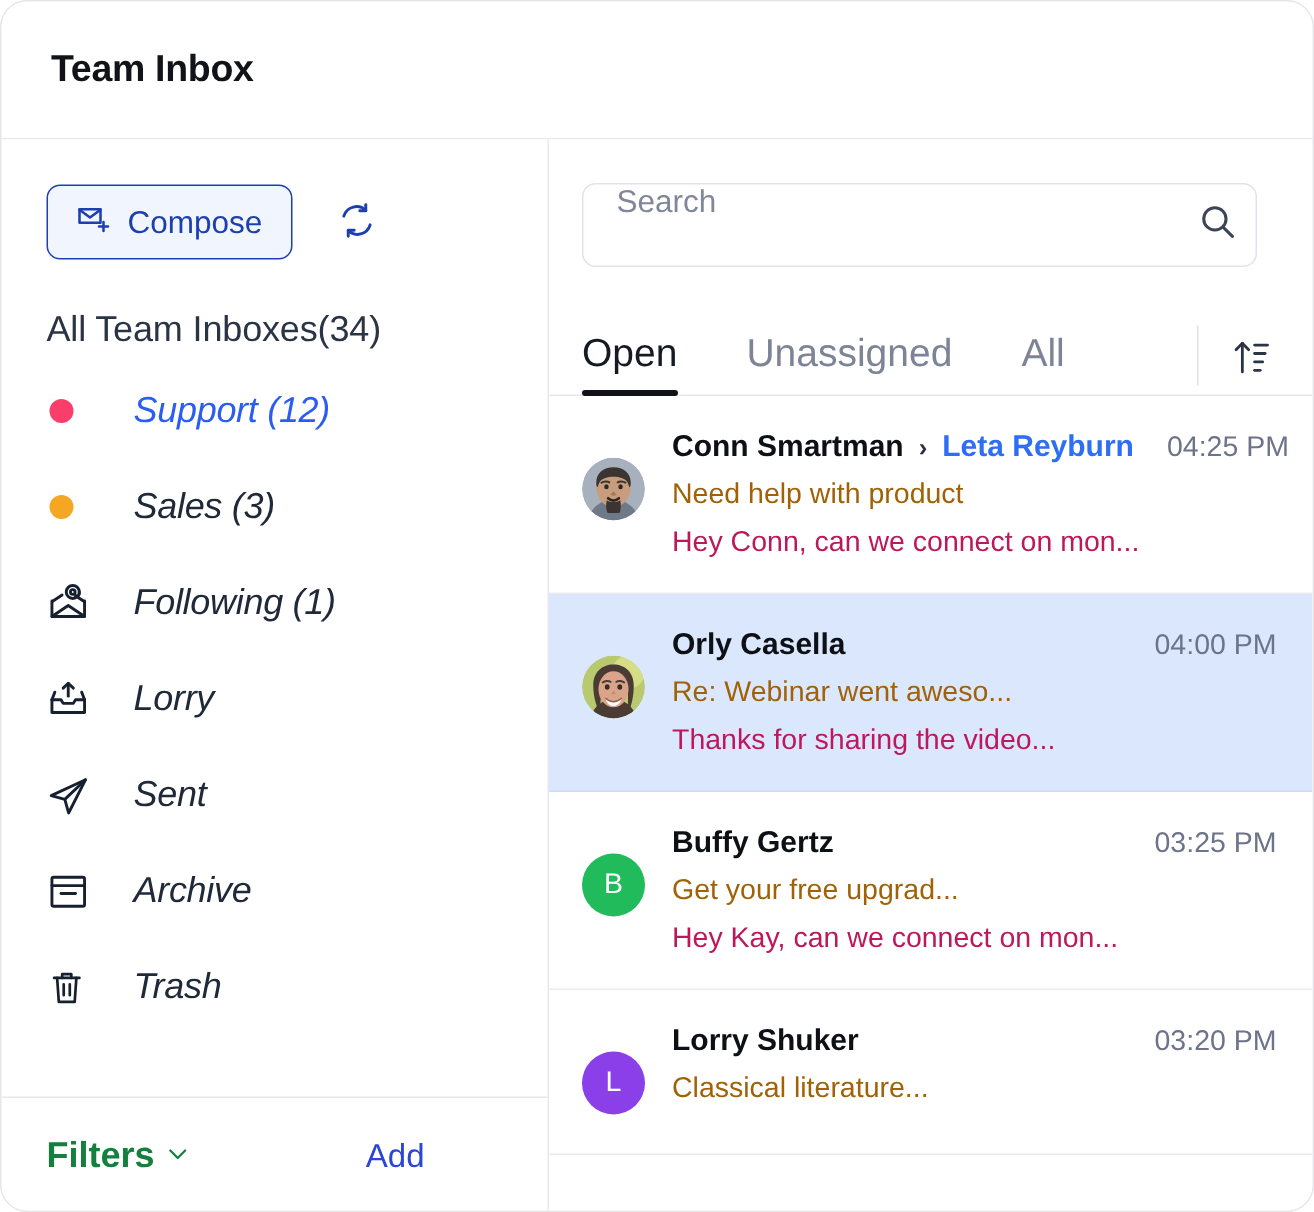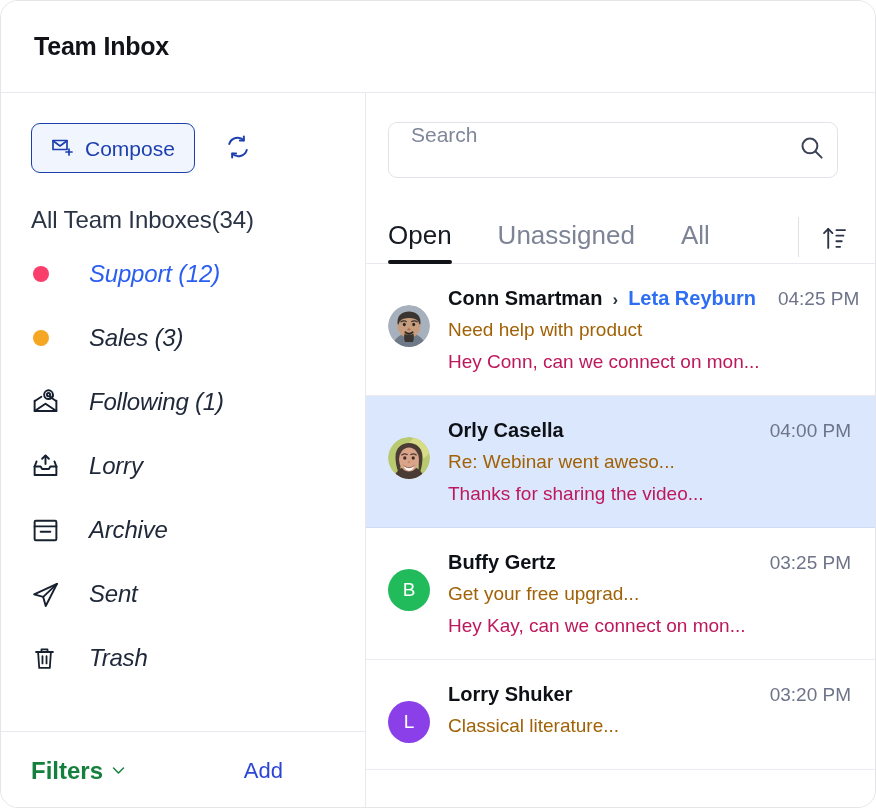--- a/index.html
+++ b/index.html
@@ -410,36 +410,36 @@
                 <path d="M12 10V3"></path>
                 <path d="M9.2 5.6L12 2.9l2.8 2.7"></path>
               </svg>
             </span>
             <span class="nav-label">Lorry</span>
           </li>
 
           <li class="nav-item">
             <span class="nav-icon">
               <svg width="29" height="29" viewBox="0 0 24 24" fill="none" stroke="currentColor" stroke-width="1.6" stroke-linecap="round" stroke-linejoin="round">
+                <path d="M21.5 3.2L2.6 11.9l7.5 2.1 2.1 7.5z"></path>
+                <path d="M10.1 14L21.5 3.2"></path>
+              </svg>
+            </span>
+            <span class="nav-label">Sent</span>
+          </li>
+
+          <li class="nav-item">
+            <span class="nav-icon">
+              <svg width="29" height="29" viewBox="0 0 24 24" fill="none" stroke="currentColor" stroke-width="1.6" stroke-linecap="round" stroke-linejoin="round">
                 <rect x="3" y="4" width="18" height="16" rx="1"></rect>
                 <path d="M3 8.6h18"></path>
                 <path d="M8 13h8"></path>
               </svg>
             </span>
             <span class="nav-label">Archive</span>
-          </li>
-
-          <li class="nav-item">
-            <span class="nav-icon">
-              <svg width="29" height="29" viewBox="0 0 24 24" fill="none" stroke="currentColor" stroke-width="1.6" stroke-linecap="round" stroke-linejoin="round">
-                <path d="M21.5 3.2L2.6 11.9l7.5 2.1 2.1 7.5z"></path>
-                <path d="M10.1 14L21.5 3.2"></path>
-              </svg>
-            </span>
-            <span class="nav-label">Sent</span>
           </li>
 
           <li class="nav-item">
             <span class="nav-icon">
               <svg width="27" height="27" viewBox="0 0 24 24" fill="none" stroke="currentColor" stroke-width="1.6" stroke-linecap="round" stroke-linejoin="round">
                 <path d="M4.5 6.2h15"></path>
                 <path d="M9.3 6.2V3.9h5.4v2.3"></path>
                 <path d="M6.3 6.2l1 14.2h9.4l1-14.2"></path>
                 <path d="M10.2 10v6.4M13.8 10v6.4"></path>
               </svg>

